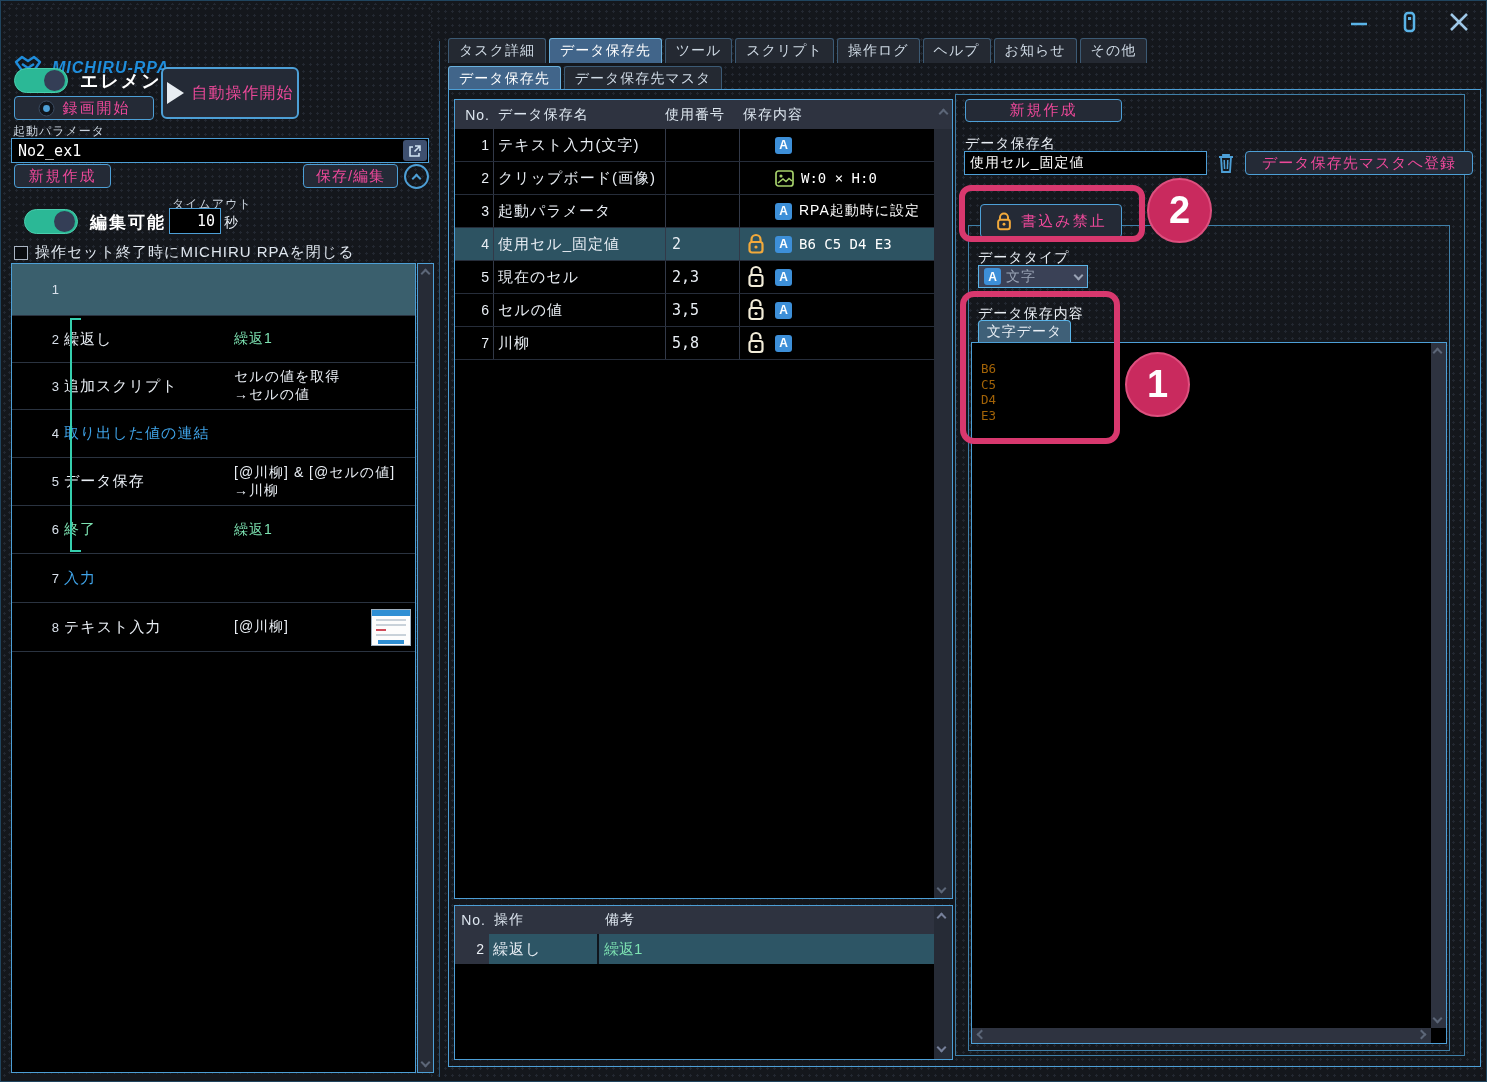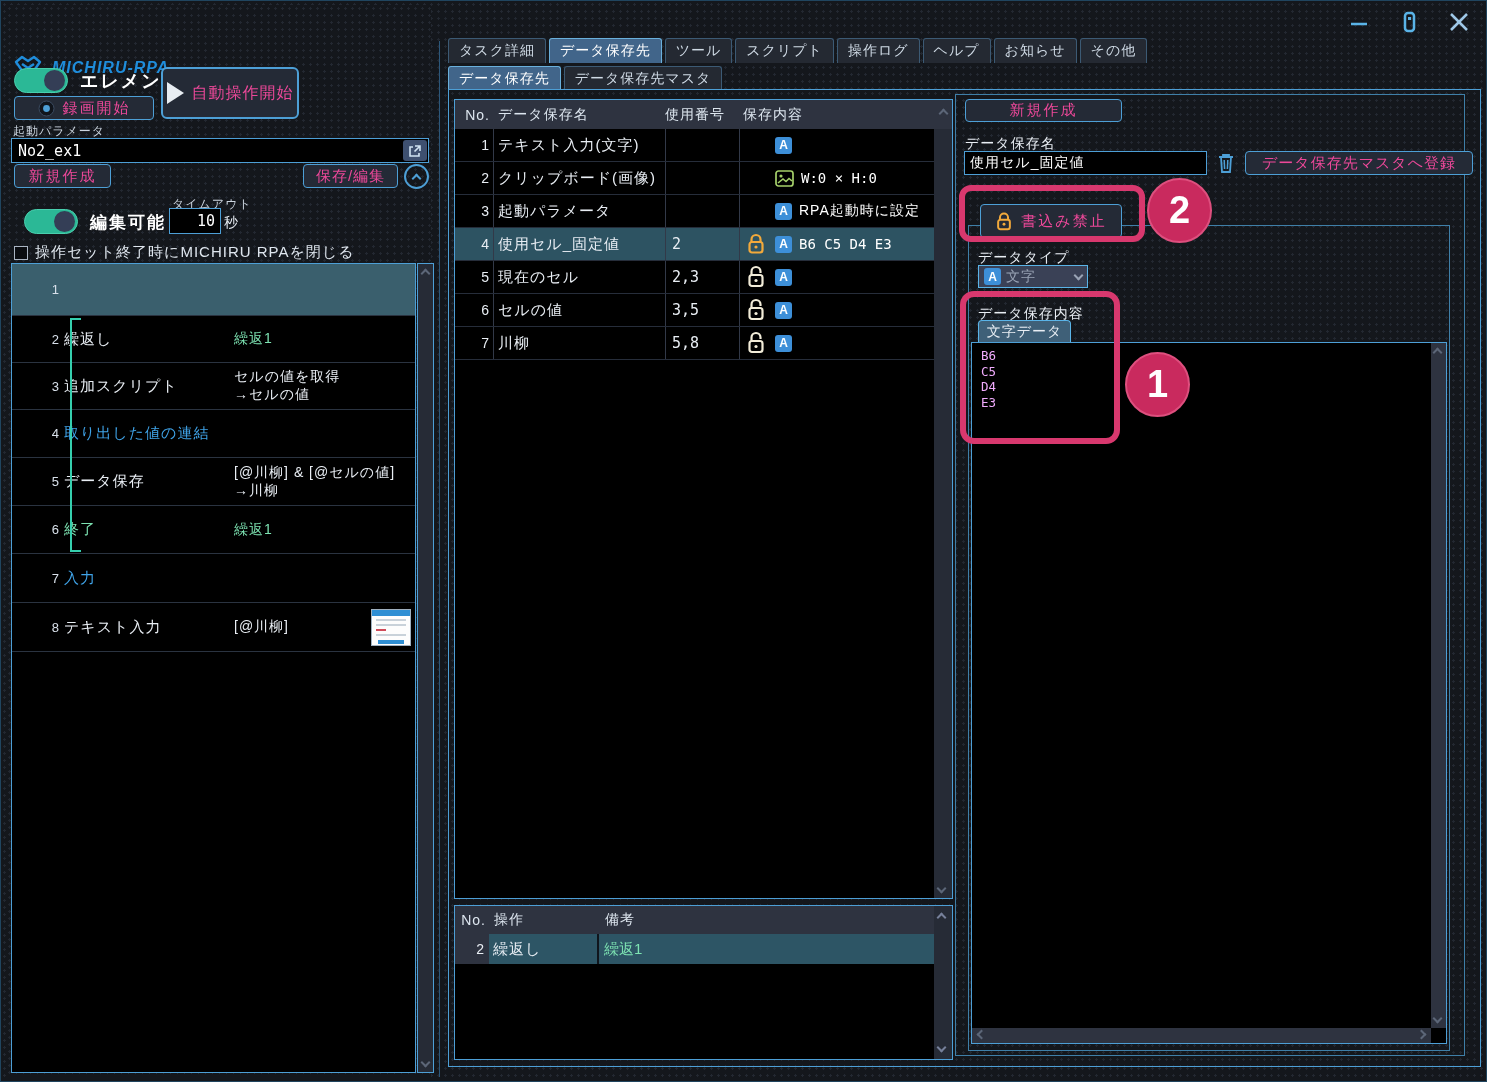--- a/index.html
+++ b/index.html
@@ -169,22 +169,22 @@
     gap:5px; padding:0 5px; }
   .dt-select .val { color:#99a3b5; font-size:14px; flex:1; letter-spacing:1px; }
   .dt-select .chev { border-color:#99a3b5; }
   .dc-label { position:absolute; left:22px; top:210px; color:#e9eef4; font-size:14px; letter-spacing:1px; }
   .dc-tab { position:absolute; left:22px; top:225px; width:93px; height:23px;
     background:#3f6078; border:1px solid #5ab4e8; border-bottom:none;
     border-radius:4px 4px 0 0; color:#e9eef4; font-size:14px; letter-spacing:1px;
     display:flex; align-items:center; justify-content:center; }
   .dc-area { position:absolute; left:15px; top:247px; width:476px; height:702px;
     border:1px solid #4d9fd6; background:#000; }
-  .dc-text { position:absolute; left:0; top:0; right:15px; bottom:15px; color:#f0abfc;
-    font-size:12.5px; line-height:15.5px; padding:5px 9px; white-space:pre; overflow:hidden; }
+  .dc-text { position:absolute; left:0; top:0; right:15px; bottom:15px; color:#a16207;
+    font-size:12.5px; line-height:15.5px; padding:18px 9px; white-space:pre; overflow:hidden; }
   .dc-vscroll { position:absolute; right:0; top:0; width:15px; bottom:15px; background:#2e3340; }
   .dc-hscroll { position:absolute; left:0; bottom:0; right:15px; height:15px; background:#2e3340; }
   .dc-vscroll .chev, .dc-hscroll .chev { border-color:#5c6678; position:absolute; }
 
   
   .anno-rect { position:absolute; border:6px solid #d8386e; border-radius:14px; }
   .anno-rect-2 { left:958px; top:184px; width:186px; height:57px; border-radius:12px; }
   .anno-rect-1 { left:959px; top:290px; width:160px; height:153px; }
   .anno-circle { position:absolute; width:65px; height:65px; border-radius:50%;
     background:#c92a5e; border:2px solid #de4f7e; color:#fff; font-size:38px;

